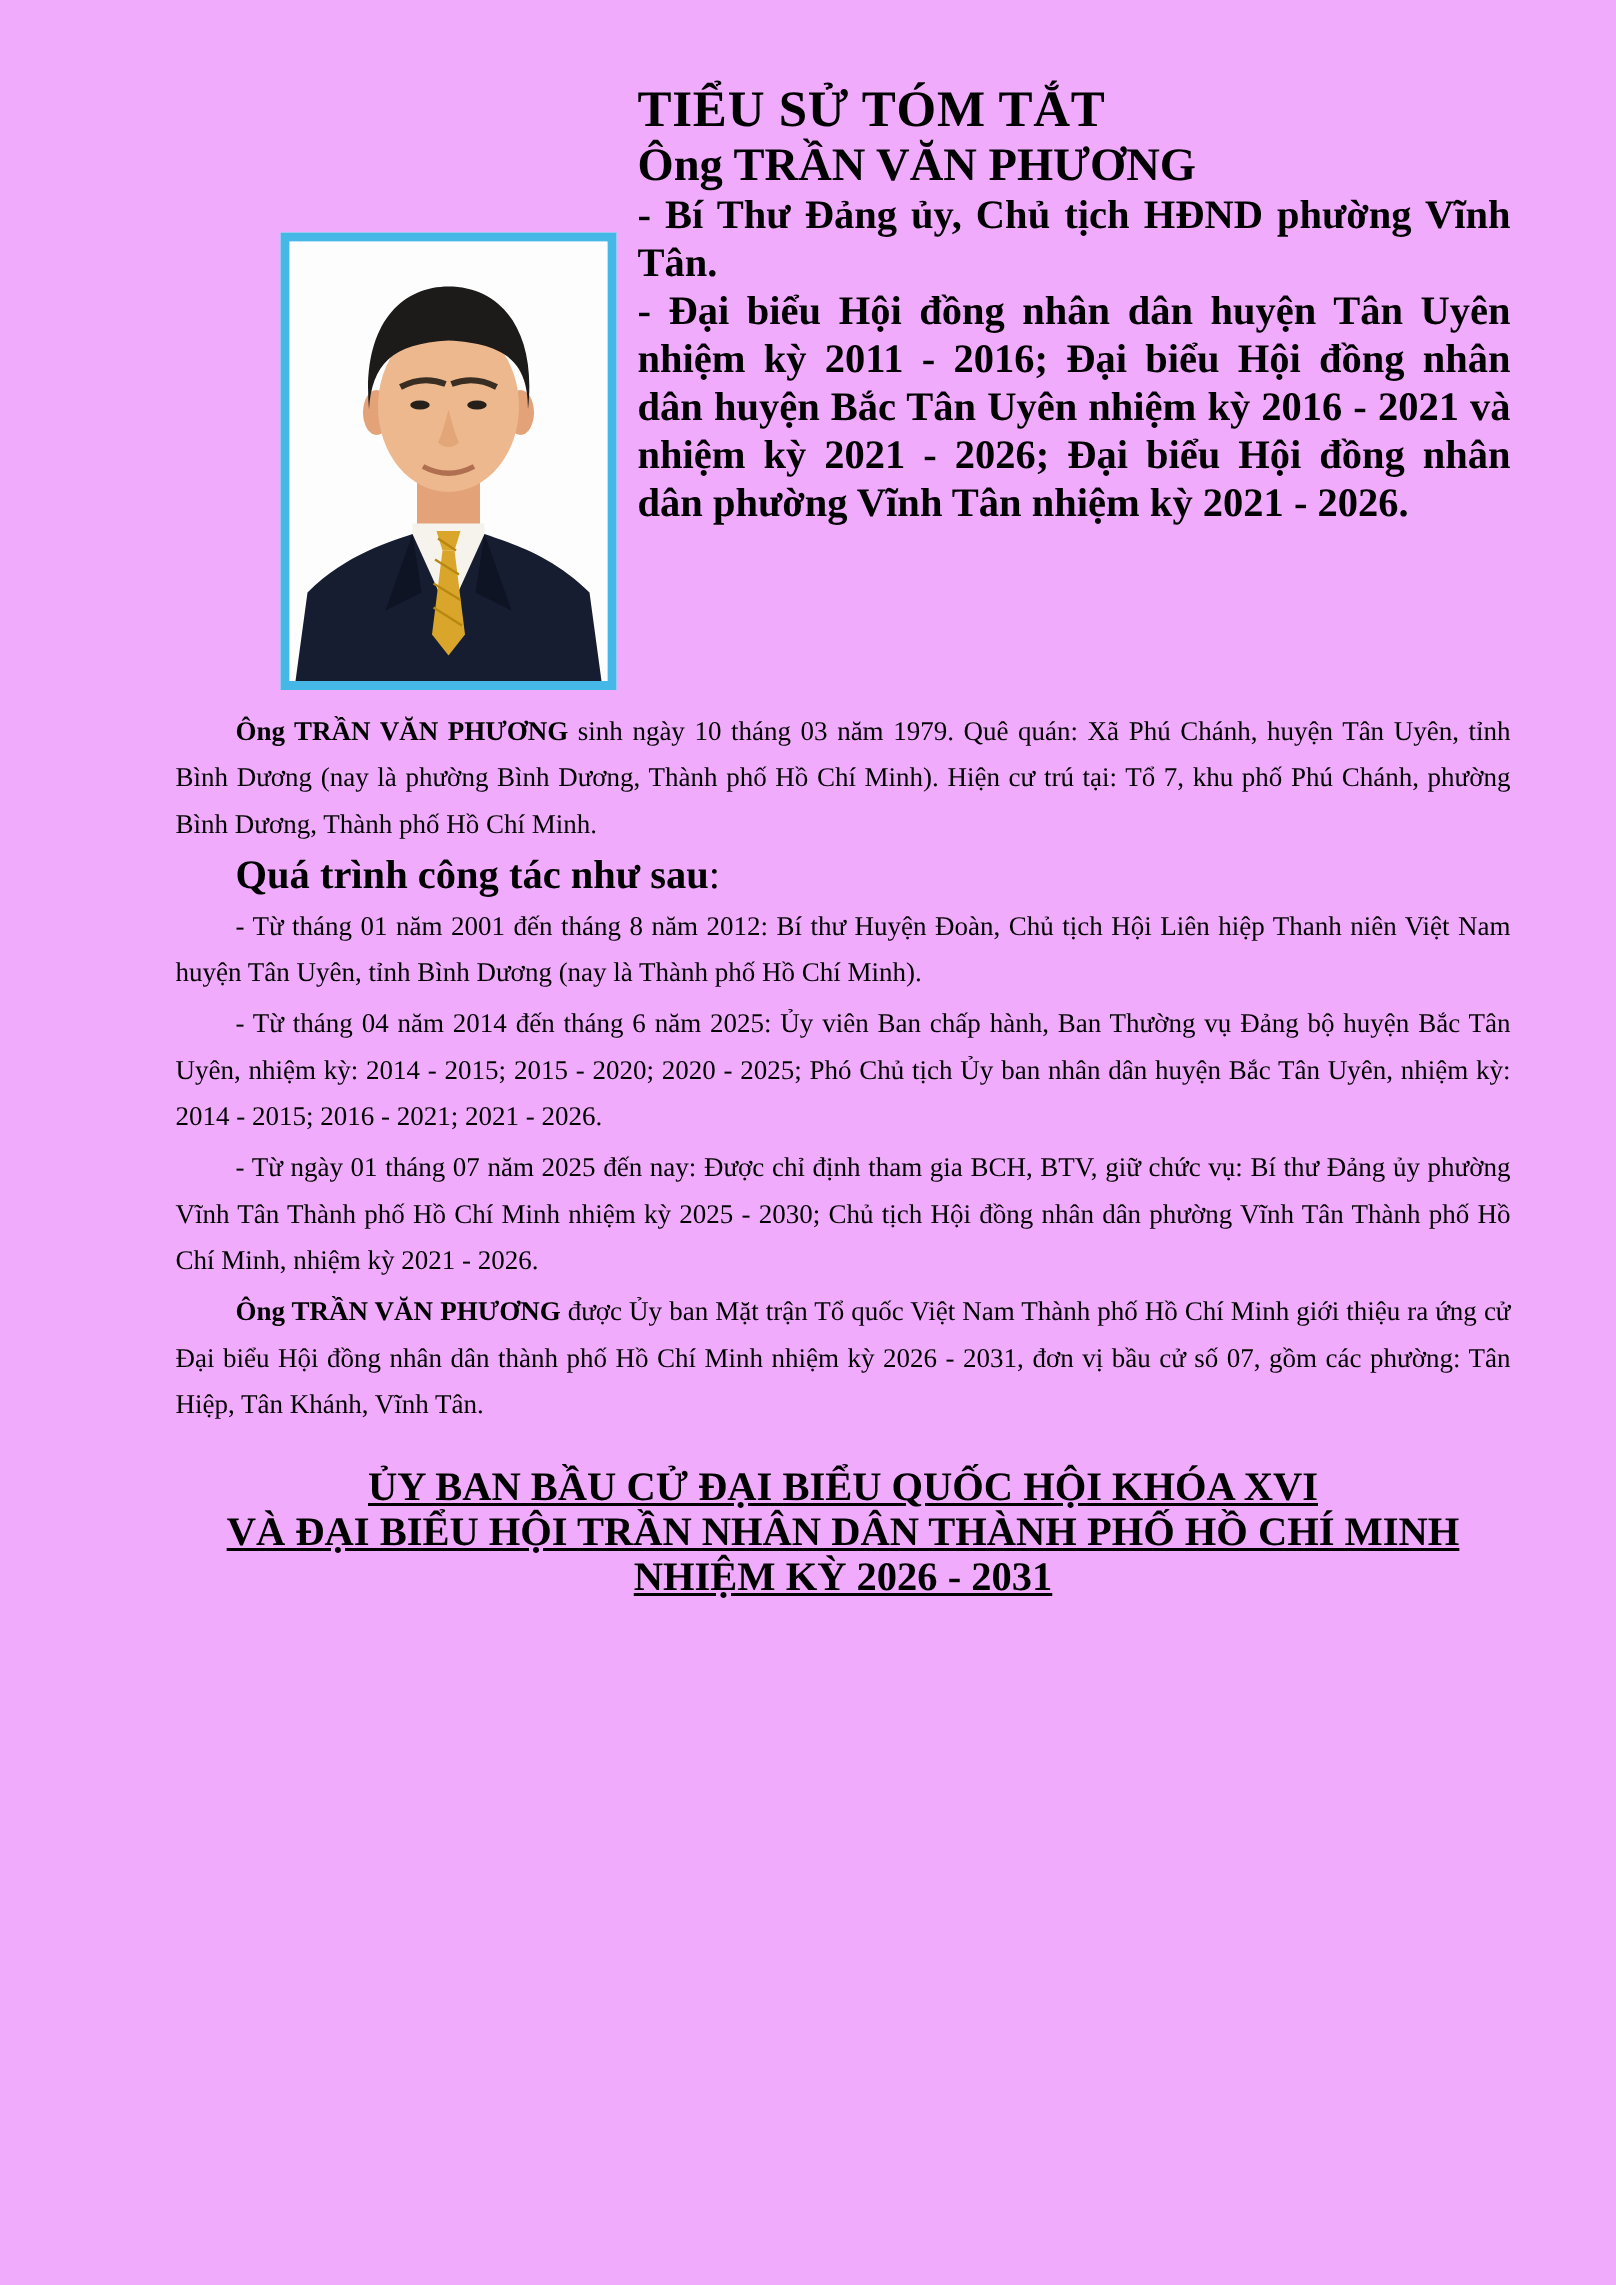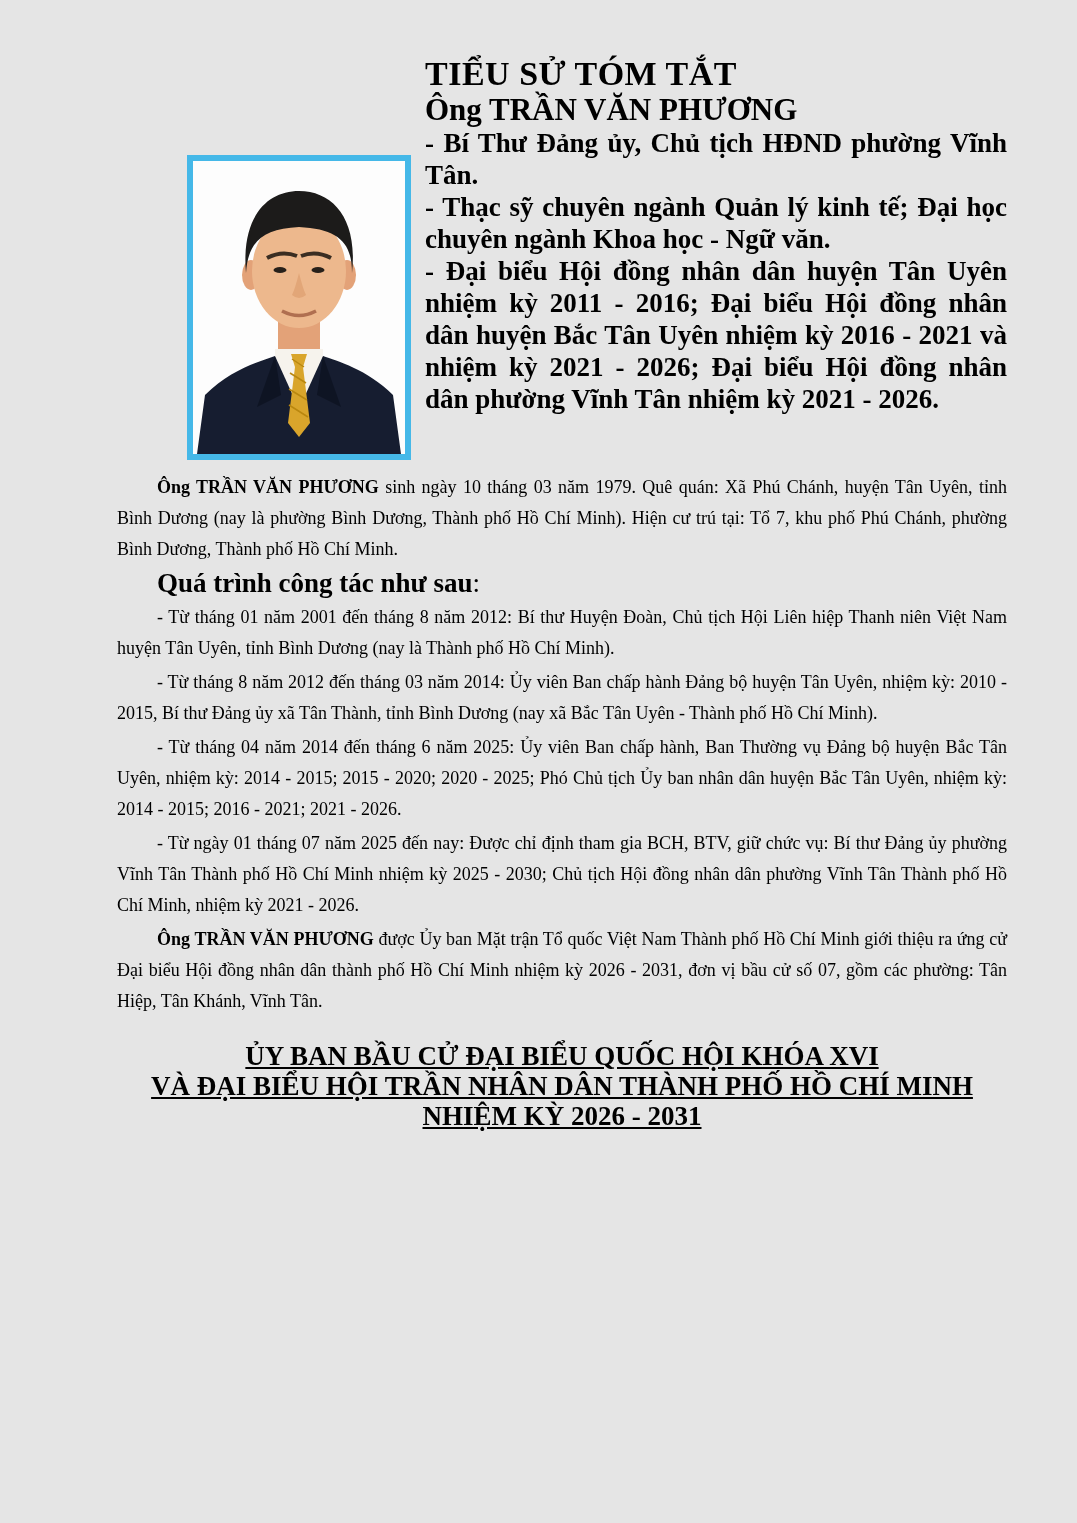--- a/index.html
+++ b/index.html
@@ -1,21 +1,21 @@
 <!DOCTYPE html>
 <html><head>
 <meta charset="utf-8">
 <style>
   * { box-sizing: border-box; }
   html, body { margin: 0; padding: 0; background: #ffffff; }
   .page {
     position: relative;
     width: 1077px;
     height: 1523px;
-    background: #e5e5e5;
+    background: #f0abfc;
     color: #000000;
     font-family: "Liberation Serif", "DejaVu Serif", serif;
     padding: 55px 70px 0 117px;
     overflow: hidden;
   }
   
   .header { display: flex; align-items: flex-start; }
   .photo-frame {
     flex: none;
     margin: 100px 0 0 70px;
@@ -96,33 +96,31 @@
         <path d="M98 193 L114 193 L110 206 L102 206 Z" fill="#d9a52b"></path>
         <path d="M102 206 L110 206 L117 262 L106 276 L95 262 Z" fill="#d9a52b"></path>
         <path d="M99 198 l12 8 M97 212 l16 10 M96 228 l18 11 M96 244 l19 12" stroke="#b9870f" stroke-width="1.5"></path>
       </svg>
     </div>
 
     <div class="header-text">
       <h1 class="doc-title">TIỂU SỬ TÓM TẮT</h1>
       <h2 class="person-name">Ông TRẦN VĂN PHƯƠNG</h2>
       <p class="bullet">- Bí Thư Đảng ủy, Chủ tịch HĐND phường Vĩnh Tân.</p>
-      <p class="bullet">- Thạc sỹ chuyên ngành Quản lý kinh tế; Đại học chuyên ngành Khoa học - Ngữ văn.</p>
       <p class="bullet">- Đại biểu Hội đồng nhân dân huyện Tân Uyên nhiệm kỳ 2011 - 2016; Đại biểu Hội đồng nhân dân huyện Bắc Tân Uyên nhiệm kỳ 2016 - 2021 và nhiệm kỳ 2021 - 2026; Đại biểu Hội đồng nhân dân phường Vĩnh Tân nhiệm kỳ 2021 - 2026.</p>
     </div>
   </div>
 
   <div class="main">
 
     <p class="para"><span class="lead-bold">Ông TRẦN VĂN PHƯƠNG</span><span> sinh ngày 10 tháng 03 năm 1979. Quê quán: Xã Phú Chánh, huyện Tân Uyên, tỉnh Bình Dương (nay là phường Bình Dương, Thành phố Hồ Chí Minh). Hiện cư trú tại: Tổ 7, khu phố Phú Chánh, phường Bình Dương, Thành phố Hồ Chí Minh.</span></p>
 
     <p class="career-heading"><span class="lead-bold">Quá trình công tác như sau</span><span>:</span></p>
 
     <p class="para">- Từ tháng 01 năm 2001 đến tháng 8 năm 2012: Bí thư Huyện Đoàn, Chủ tịch Hội Liên hiệp Thanh niên Việt Nam huyện Tân Uyên, tỉnh Bình Dương (nay là Thành phố Hồ Chí Minh).</p>
-    <p class="para">- Từ tháng 8 năm 2012 đến tháng 03 năm 2014: Ủy viên Ban chấp hành Đảng bộ huyện Tân Uyên, nhiệm kỳ: 2010 - 2015, Bí thư Đảng ủy xã Tân Thành, tỉnh Bình Dương (nay xã Bắc Tân Uyên - Thành phố Hồ Chí Minh).</p>
     <p class="para">- Từ tháng 04 năm 2014 đến tháng 6 năm 2025: Ủy viên Ban chấp hành, Ban Thường vụ Đảng bộ huyện Bắc Tân Uyên, nhiệm kỳ: 2014 - 2015; 2015 - 2020; 2020 - 2025; Phó Chủ tịch Ủy ban nhân dân huyện Bắc Tân Uyên, nhiệm kỳ: 2014 - 2015; 2016 - 2021; 2021 - 2026.</p>
     <p class="para">- Từ ngày 01 tháng 07 năm 2025 đến nay: Được chỉ định tham gia BCH, BTV, giữ chức vụ: Bí thư Đảng ủy phường Vĩnh Tân Thành phố Hồ Chí Minh nhiệm kỳ 2025 - 2030; Chủ tịch Hội đồng nhân dân phường Vĩnh Tân Thành phố Hồ Chí Minh, nhiệm kỳ 2021 - 2026.</p>
 
 
     <p class="para"><span class="lead-bold">Ông TRẦN VĂN PHƯƠNG</span><span> được Ủy ban Mặt trận Tổ quốc Việt Nam Thành phố Hồ Chí Minh giới thiệu ra ứng cử Đại biểu Hội đồng nhân dân thành phố Hồ Chí Minh nhiệm kỳ 2026 - 2031, đơn vị bầu cử số 07, gồm các phường: Tân Hiệp, Tân Khánh, Vĩnh Tân.</span></p>
   </div>
 
   <div class="footer">
     <p class="footer-line">ỦY BAN BẦU CỬ ĐẠI BIỂU QUỐC HỘI KHÓA XVI</p>
     <p class="footer-line">VÀ ĐẠI BIỂU HỘI TRẦN NHÂN DÂN THÀNH PHỐ HỒ CHÍ MINH</p>

